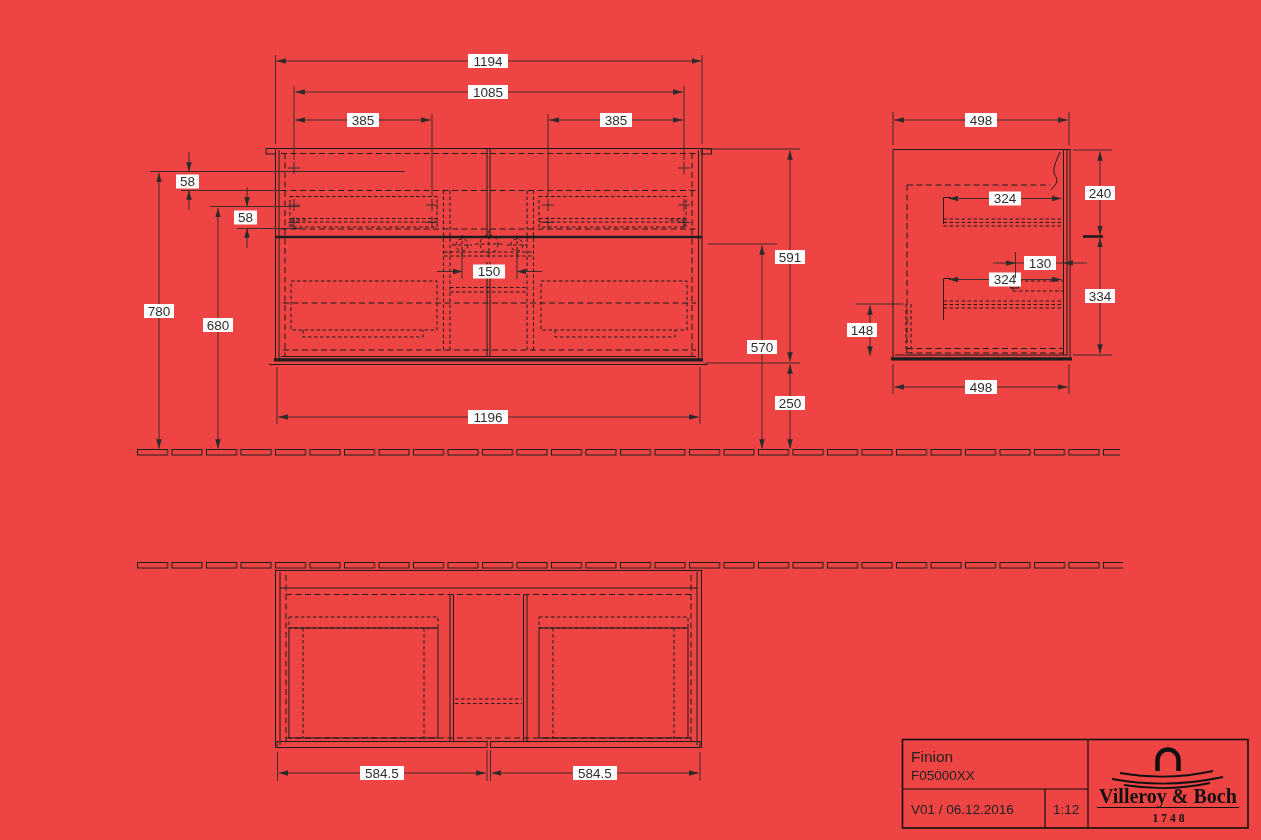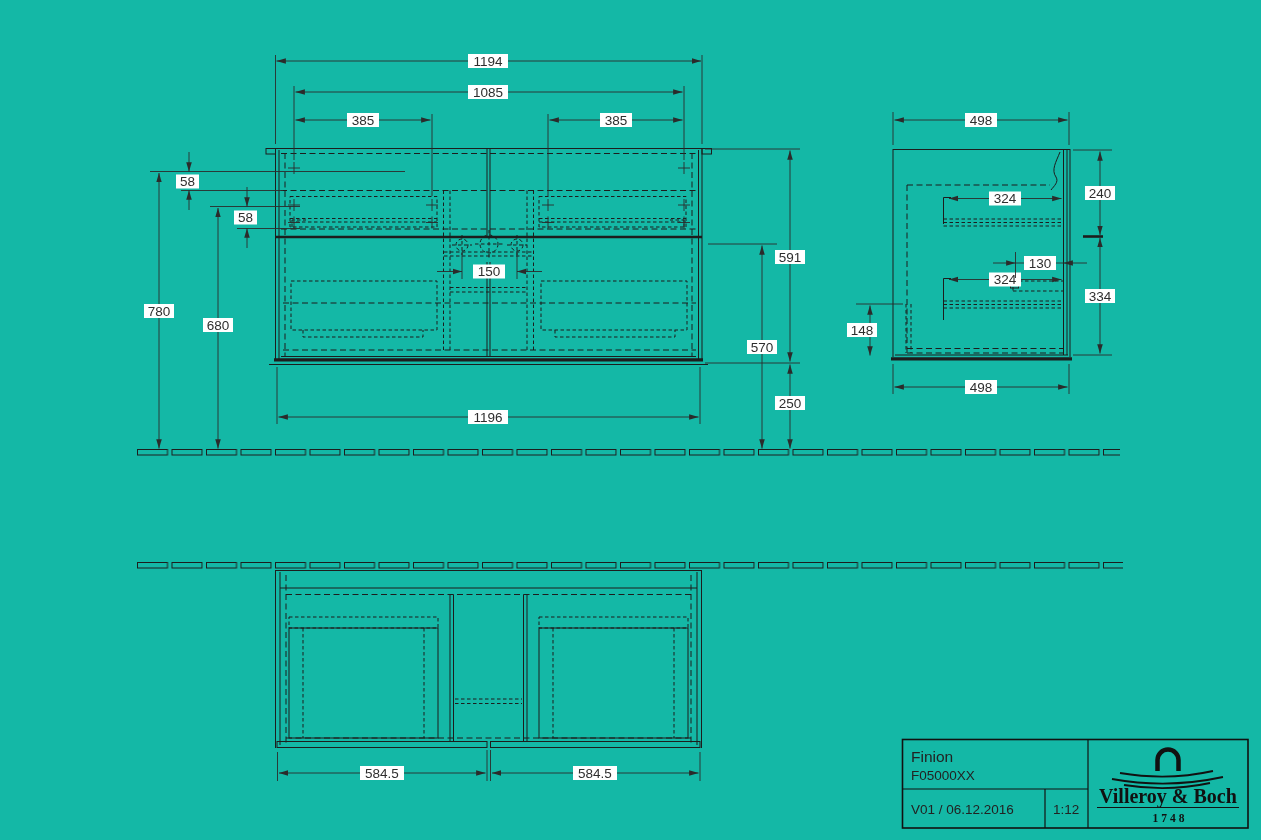--- a/index.html
+++ b/index.html
@@ -1,16 +1,16 @@
 <!DOCTYPE html>
 <html><head>
 <meta charset="utf-8">
 <style>
   html,body{margin:0;padding:0;background:#fff;}
-  .sheet{position:relative;width:1261px;height:840px;background:#14b8a6;overflow:hidden;}
+  .sheet{position:relative;width:1261px;height:840px;background:#ef4444;overflow:hidden;}
   svg{display:block;}
   
   .s{stroke:#1d1d1d;stroke-width:1;fill:none;stroke-linecap:butt;}
   .sthk{stroke:#1d1d1d;stroke-width:2.6;fill:none;}
   .sthk3{stroke:#1d1d1d;stroke-width:3.2;fill:none;}
   .d{stroke:#1d1d1d;stroke-width:1;fill:none;stroke-dasharray:6 3.5;}
   .d2{stroke:#1d1d1d;stroke-width:1;fill:none;stroke-dasharray:3.5 2.5;}
   .dimln{stroke:#2b2b2b;stroke-width:0.9;fill:none;}
   .ext{stroke:#2b2b2b;stroke-width:0.9;fill:none;}
   .cross{stroke:#2b2b2b;stroke-width:0.9;fill:none;}

